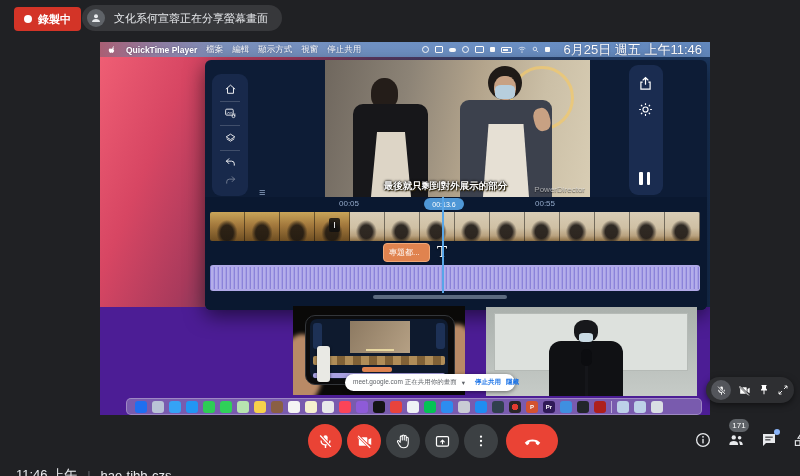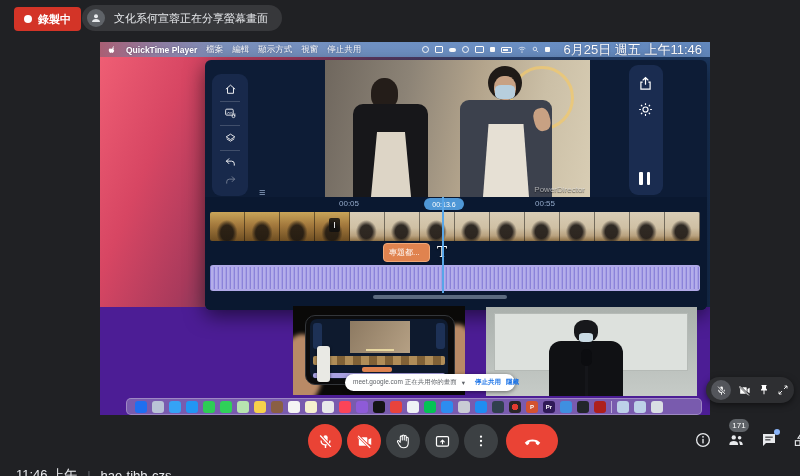--- a/index.html
+++ b/index.html
@@ -230,20 +230,21 @@
       </div>
 
       <div class="abs" style="left:135px;top:6px;width:92px;height:131px;">
         <div class="abs" style="left:28px;top:0;width:34px;height:34px;background:#1f1a17;border-radius:50%;"></div>
         <div class="abs" style="left:34px;top:10px;width:22px;height:24px;background:#c8a183;border-radius:45%;"></div>
         <div class="abs" style="left:35px;top:19px;width:20px;height:14px;background:#b7cedd;border-radius:30%;"></div>
         <div class="abs" style="left:0;top:34px;width:92px;height:97px;background:#3c414d;border-radius:9px 9px 0 0;"></div>
         <div class="abs" style="left:23px;top:58px;width:46px;height:73px;background:#e6e0d4;clip-path:polygon(12% 0,88% 0,100% 100%,0 100%);"></div>
         <div class="abs" style="left:74px;top:42px;width:16px;height:23px;background:#c8a183;border-radius:40%;transform:rotate(-14deg);"></div>
       </div>
+      <div class="abs" id="subtitle">最後就只剩到對外展示的部分</div>
       <div class="abs" id="watermark">PowerDirector</div>
     </div>
 
     <div class="abs" id="right-rail">
       <svg class="ic-export" width="17" height="17" viewBox="0 0 24 24">
           <path d="M12 13V4M8.5 7L12 3.5 15.5 7" stroke="#fff" stroke-width="1.7" fill="none" stroke-linecap="round"></path>
           <path d="M8 10H5.5v10h13V10H16" stroke="#fff" stroke-width="1.7" fill="none"></path>
         </svg>
       <svg class="ic-gear" width="17" height="17" viewBox="0 0 24 24">
           <circle cx="12" cy="12" r="3.6" stroke="#fff" stroke-width="1.6" fill="none"></circle>

